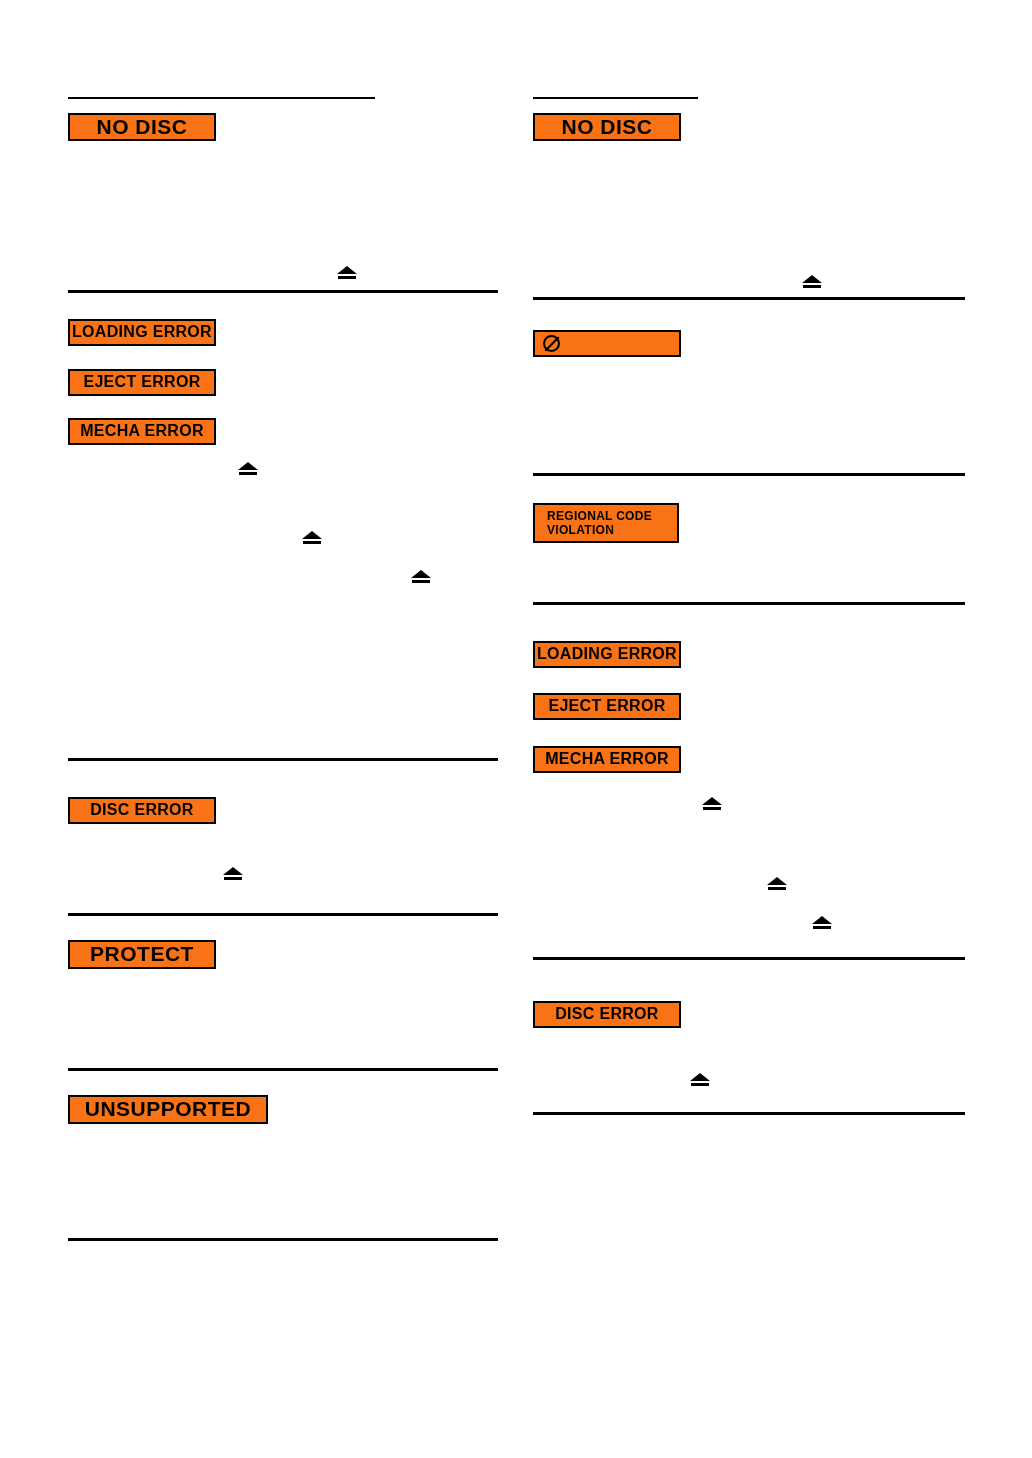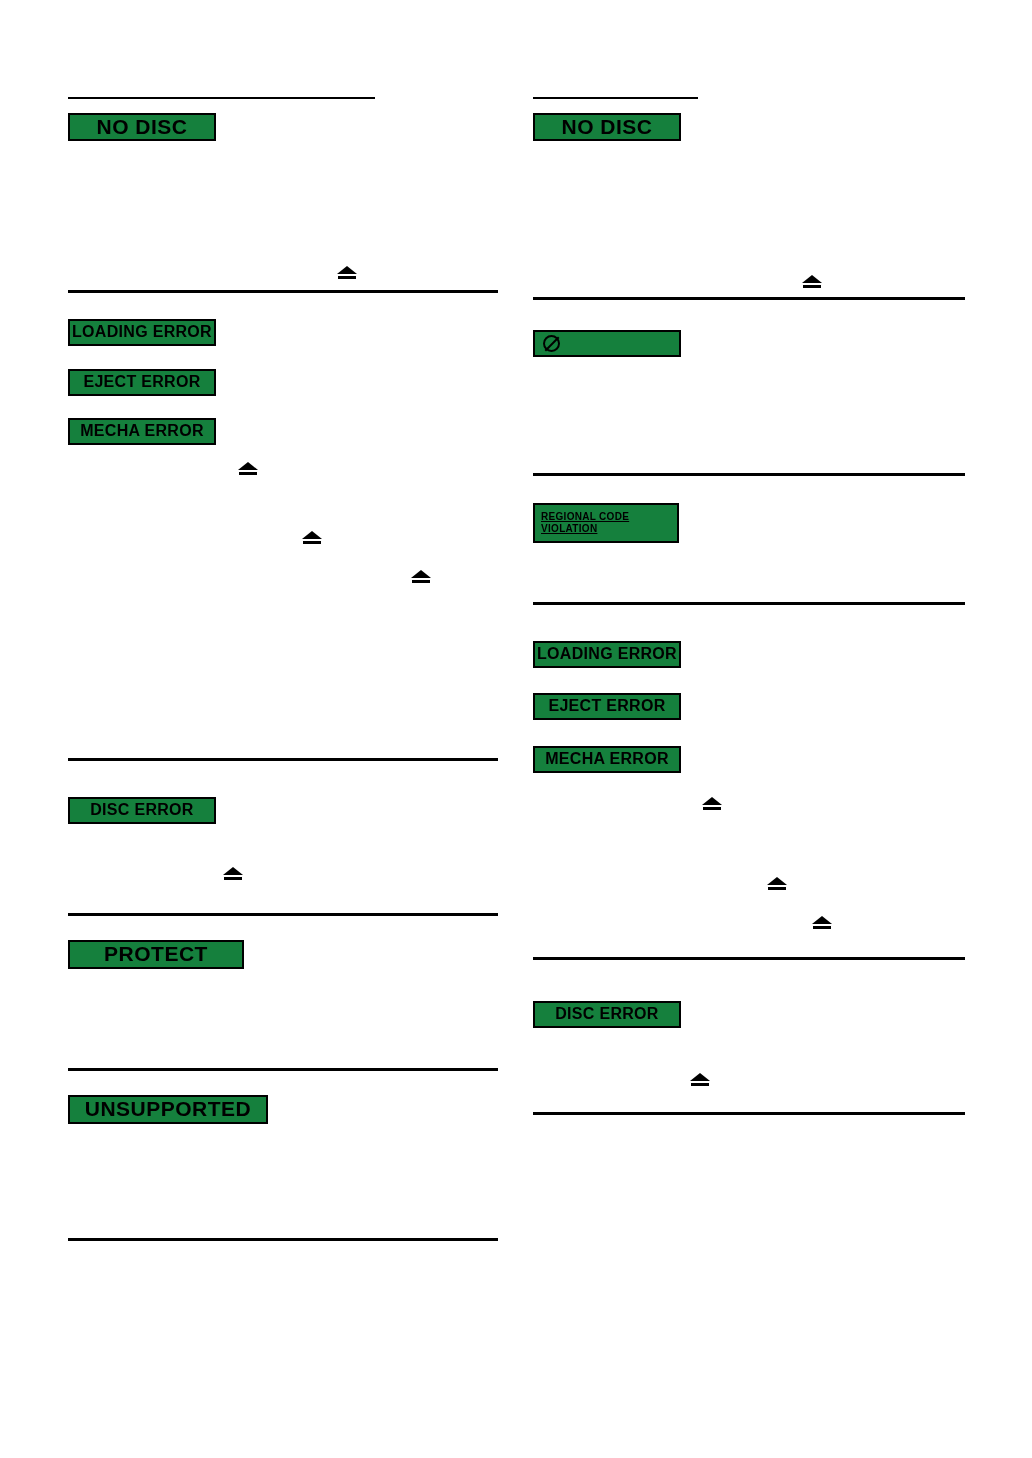--- a/index.html
+++ b/index.html
@@ -15,39 +15,38 @@
   .page{position:absolute;left:0;top:0;width:1032px;height:1458px;}
 
   
   .rule{position:absolute;background:#000;}
 
   
   .disp-box{
     position:absolute;
     box-sizing:border-box;
     border:2.5px solid #000;
-    background:#15803d;
+    background:#f97316;
     display:flex;
     align-items:center;
     justify-content:center;
     font-weight:bold;
     letter-spacing:0.3px;
     line-height:1.05;
     white-space:pre;
   }
   .disp-box.lg{font-size:21px;letter-spacing:0.5px;}
   .disp-box.md{font-size:16px;margin-top:12px;}
   .disp-box.twoline{
     justify-content:flex-start;
     align-items:center;
-    padding-left:6px;
-    font-size:10px;
+    padding-left:12px;
+    font-size:12px;
     line-height:1.18;
     text-align:left;
-    text-decoration:underline;
   }
   .disp-box.icon-box{justify-content:flex-start;padding-left:8px;}
 
   
   .eject{
     position:absolute;
     width:20px;height:14px;
   }
   .eject .tri{
     position:absolute;left:0;top:0;
@@ -86,21 +85,21 @@
       <div class="rule" style="left: 68px; top: 290px; width: 430px; height: 3px;"></div>
       <div class="rule" style="left: 68px; top: 758px; width: 430px; height: 3px;"></div>
       <div class="rule" style="left: 68px; top: 913px; width: 430px; height: 3px;"></div>
       <div class="rule" style="left: 68px; top: 1068px; width: 430px; height: 3px;"></div>
       <div class="rule" style="left: 68px; top: 1238px; width: 430px; height: 3px;"></div>
       <div class="disp-box lg" style="left: 68px; top: 113px; width: 148px; height: 28px;"><span>NO DISC</span></div>
       <div class="disp-box md" style="left: 68px; top: 307px; width: 148px; height: 27px;"><span>LOADING ERROR</span></div>
       <div class="disp-box md" style="left: 68px; top: 357px; width: 148px; height: 27px;"><span>EJECT ERROR</span></div>
       <div class="disp-box md" style="left: 68px; top: 406px; width: 148px; height: 27px;"><span>MECHA ERROR</span></div>
       <div class="disp-box md" style="left: 68px; top: 785px; width: 148px; height: 27px;"><span>DISC ERROR</span></div>
-      <div class="disp-box lg" style="left: 68px; top: 940px; width: 176px; height: 29px;"><span>PROTECT</span></div>
+      <div class="disp-box lg" style="left: 68px; top: 940px; width: 148px; height: 29px;"><span>PROTECT</span></div>
       <div class="disp-box lg" style="left: 68px; top: 1095px; width: 200px; height: 29px;"><span>UNSUPPORTED</span></div>
       <div class="eject" style="left: 337px; top: 266px;">
         <div class="tri"></div>
         <div class="bar"></div>
       </div>
       <div class="eject" style="left: 238px; top: 462px;">
         <div class="tri"></div>
         <div class="bar"></div>
       </div>
       <div class="eject" style="left: 302px; top: 531px;">

